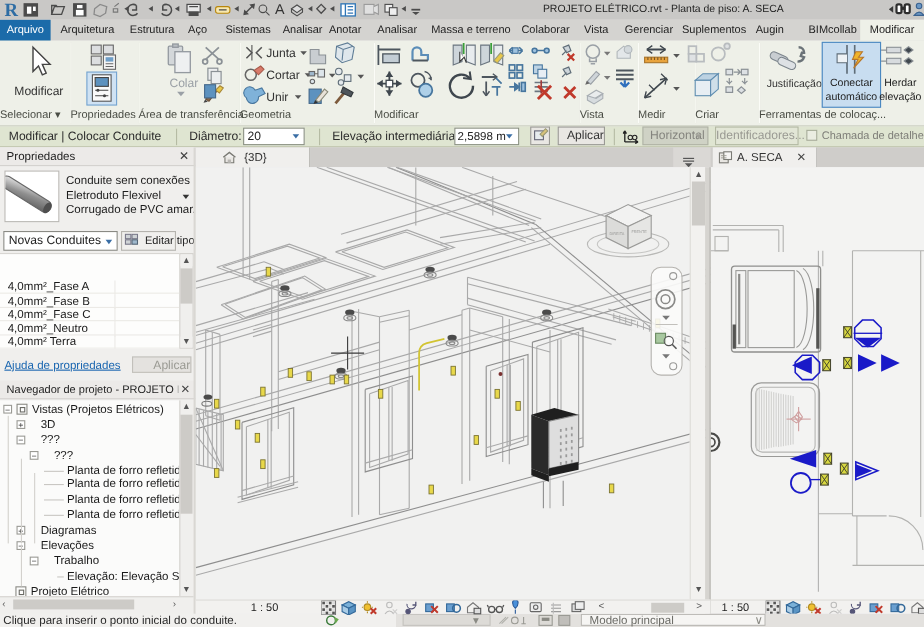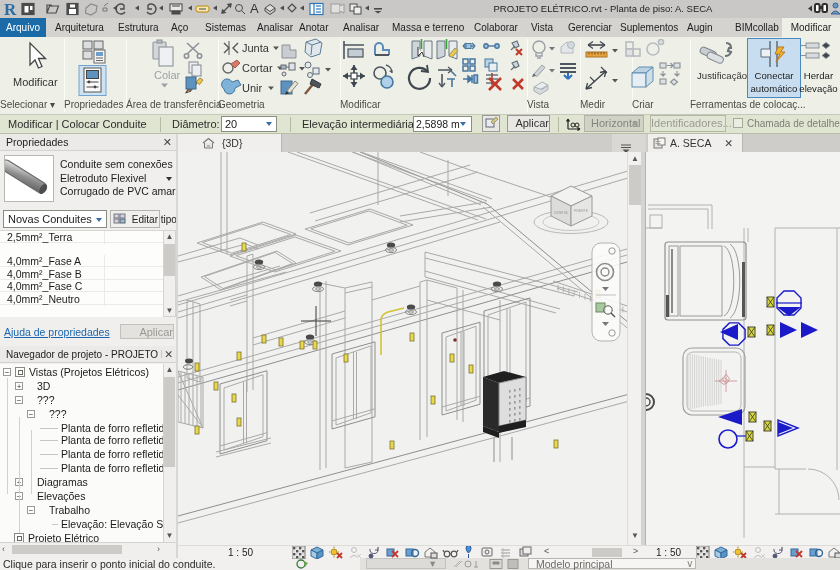--- a/index.html
+++ b/index.html
@@ -497,38 +497,38 @@
         </svg>
   <span style="font-size:10px">&nbsp;Editar tipo</span>
  </div>
  <div class="abs" style="left:0;top:96px;width:163px;height:87px;background:#fdfdfc;border-top:1px solid #d8d6d2"></div>
  <div class="abs" style="left:163px;top:96px;width:13px;height:87px;background:#f0efed;border:1px solid #d5d3cf"></div>
  <div class="abs" style="left:164px;top:98px;width:11px;height:10px;background:#f0efed;color:#555;font-size:8px;text-align:center">▲</div>
  <div class="abs" style="left:164px;top:172px;width:11px;height:10px;background:#f0efed;color:#555;font-size:8px;text-align:center">▼</div>
  <div class="abs" style="left:164px;top:110px;width:11px;height:32px;background:#cdcbc7"></div>
 
  <div class="abs" id="proprows" style="left:0;top:97px;width:163px;height:86px;font-size:10.5px;color:#1a1a1a;overflow:hidden">
-        <div class="abs" style="left:0;top:0px;width:163px;height:12px;border-bottom:1px solid #eceae6">
-          <span style="position:absolute;left:7px;top:0">2,5mm²_Terra</span>
-          <span style="position:absolute;left:104px;top:0;width:1px;height:13px;background:#eceae6"></span>
-        </div>
         <div class="abs" style="left:0;top:24px;width:163px;height:12px;border-bottom:1px solid #eceae6">
           <span style="position:absolute;left:7px;top:0">4,0mm²_Fase A</span>
           <span style="position:absolute;left:104px;top:0;width:1px;height:13px;background:#eceae6"></span>
         </div>
         <div class="abs" style="left:0;top:37px;width:163px;height:12px;border-bottom:1px solid #eceae6">
           <span style="position:absolute;left:7px;top:0">4,0mm²_Fase B</span>
           <span style="position:absolute;left:104px;top:0;width:1px;height:13px;background:#eceae6"></span>
         </div>
         <div class="abs" style="left:0;top:49px;width:163px;height:12px;border-bottom:1px solid #eceae6">
           <span style="position:absolute;left:7px;top:0">4,0mm²_Fase C</span>
           <span style="position:absolute;left:104px;top:0;width:1px;height:13px;background:#eceae6"></span>
         </div>
         <div class="abs" style="left:0;top:62px;width:163px;height:12px;border-bottom:1px solid #eceae6">
           <span style="position:absolute;left:7px;top:0">4,0mm²_Neutro</span>
+          <span style="position:absolute;left:104px;top:0;width:1px;height:13px;background:#eceae6"></span>
+        </div>
+        <div class="abs" style="left:0;top:74px;width:163px;height:12px;border-bottom:1px solid #eceae6">
+          <span style="position:absolute;left:7px;top:0">4,0mm² Terra</span>
           <span style="position:absolute;left:104px;top:0;width:1px;height:13px;background:#eceae6"></span>
         </div>
       </div>
  <div class="abs" style="left:4px;top:192px;color:#1a66b0;text-decoration:underline;font-size:10.5px">Ajuda de propriedades</div>
  <div class="abs btn" style="left:120px;top:190px;width:54px;height:15px;line-height:14px;color:#9a9a93;background:#e4e2df;border-color:#c2c0bb">Aplicar</div>
 
  <div class="phead" style="top:212px;line-height:17px">
         <span style="position:absolute;left:6px;top:0;width:156px;overflow:hidden;white-space:nowrap;font-size:10px">Navegador de projeto - PROJETO EL...</span>
         <span style="position:absolute;right:5px;top:0;color:#444">✕</span>
       </div>

